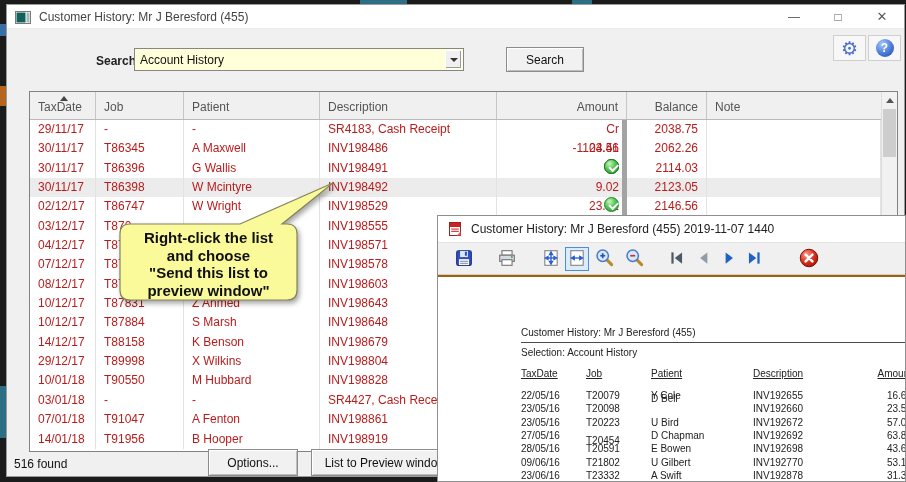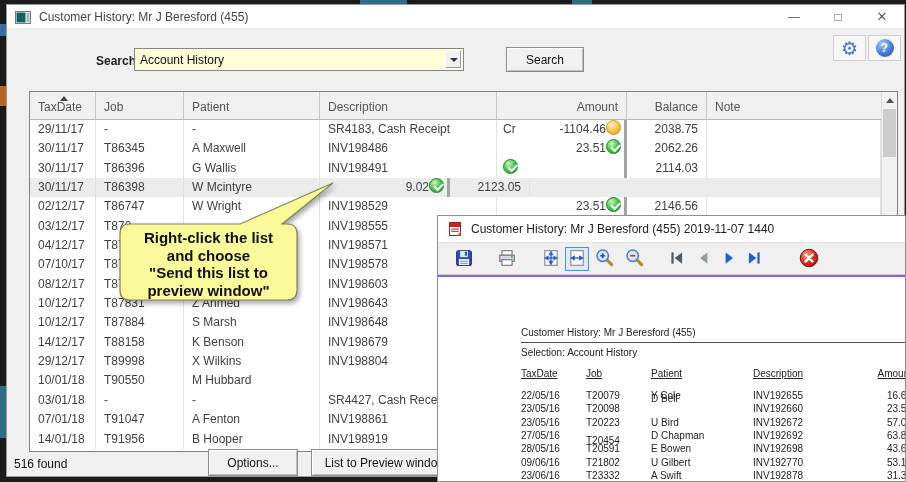--- a/index.html
+++ b/index.html
@@ -74,25 +74,25 @@
     color:#555; font-size:12px; position:relative;
   }
   .hc { display:flex; align-items:flex-end; padding:0 0 5px 8px; border-right:1px solid #c6c6c6; position:relative; }
   .hc.num { justify-content:flex-end; padding-right:8px; padding-left:0; }
   .c-taxdate{width:66px;} .c-job{width:88px;} .c-patient{width:136px;}
   .c-desc{width:177px;} .c-amount{width:130px;} .c-balance{width:80px;}
   .c-note{flex:1; border-right:none;}
   .sort-arrow { position:absolute; top:4px; left:30px; width:0; height:0;
     border-left:4px solid transparent; border-right:4px solid transparent; border-bottom:5px solid #444; }
   .tbl-body { position:absolute; top:28px; left:0; right:16px; bottom:0; overflow:hidden; }
-  .tbl-row { display:flex; height:19.35px; line-height:19.35px; font-size:12px; color:#404040; }
+  .tbl-row { display:flex; height:19.35px; line-height:19.35px; font-size:12px; color:#b91c1c; }
   .tbl-row.selected { background:#ececec; }
   .cell { padding-left:8px; border-right:1px solid #e2e2e2; overflow:hidden; white-space:nowrap; }
   .cell.num { text-align:right; padding-right:8px; padding-left:0; }
-  .amount-cell { display:flex; align-items:flex-start; padding:0 3px 0 6px; border-right:3px solid #a3a3a3; }
+  .amount-cell { display:flex; align-items:flex-end; padding:0 3px 0 6px; border-right:5px solid #a3a3a3;flex-direction:column; }
   .cr-label { font-size:12px; }
   .amount-val { flex:1; text-align:right; }
   .status-dot { width:15px; height:15px; border-radius:50%; flex:none; position:relative; }
   .status-dot.green {
     background: radial-gradient(circle at 35% 28%, #cdf5bd 0%, #55c455 45%, #1f9e2e 100%);
     border:1px solid #1a8126;
   }
   .status-dot.green::after {
     content:""; position:absolute; left:3.5px; top:4px; width:7px; height:3.5px;
     border-left:2px solid #fff; border-bottom:2px solid #fff; transform:rotate(-45deg);
@@ -115,21 +115,21 @@
   .callout-svg { position:absolute; left:110px; top:174px; z-index:40;
     filter: drop-shadow(2px 3px 2.5px rgba(0,0,0,0.35)); }
   .callout-text {
     position:absolute; left:121px; top:229px; width:175px; z-index:41;
     text-align:center; font-size:15px; line-height:17.5px; font-weight:600; color:#101010;
   }
 
   
   .preview-window {
     position:absolute; left:437px; top:215px; width:469px; height:267px; z-index:60;
-    background:#8b5cf6; border:1px solid #8f8f8f;
+    background:#a16207; border:1px solid #8f8f8f;
   }
   .pv-titlebar { height:26px; background:#fff; display:flex; align-items:center; padding-left:9px; }
   .pv-titlebar .pv-icon { width:16px; height:16px; margin-right:8px; flex:none; }
   .pv-titlebar .pv-title { font-size:12px; color:#222; white-space:nowrap; }
   .pv-toolbar { height:33px; background:#f0f0f0; border-top:1px solid #e3e3e3; border-bottom:1px solid #cfcfcf; position:relative; }
   .pv-tool {
     position:absolute; top:4px; width:24px; height:24px; background:transparent; border:1px solid transparent;
     display:flex; align-items:center; justify-content:center; padding:0;
   }
   .pv-tool.selected { border:1px solid #4a90d9; background:#dcebfa; }
@@ -246,20 +246,21 @@
             <span class="cr-label"></span>
             <span class="status-dot green"></span>
           </div>
           <div class="cell c-balance num">2114.03</div>
           <div class="cell c-note"></div>
         </div>
         <div class="tbl-row selected">
           <div class="cell c-taxdate">30/11/17</div>
           <div class="cell c-job">T86398</div>
           <div class="cell c-patient">W Mcintyre</div>
+          <div class="cell c-desc">INV198492</div>
           <div class="amount-cell c-amount">
             <span class="cr-label"></span>
             <span class="amount-val">9.02</span>
             <span class="status-dot green"></span>
           </div>
           <div class="cell c-balance num">2123.05</div>
           <div class="cell c-note"></div>
         </div>
         <div class="tbl-row">
           <div class="cell c-taxdate">02/12/17</div>
@@ -292,21 +293,21 @@
           <div class="cell c-patient"></div>
           <div class="cell c-desc">INV198571</div>
           <div class="amount-cell c-amount">
             <span class="cr-label"></span>
             <span class="amount-val"></span>
           </div>
           <div class="cell c-balance num"></div>
           <div class="cell c-note"></div>
         </div>
         <div class="tbl-row">
-          <div class="cell c-taxdate">07/10/17</div>
+          <div class="cell c-taxdate">07/12/17</div>
           <div class="cell c-job">T872</div>
           <div class="cell c-patient"></div>
           <div class="cell c-desc">INV198578</div>
           <div class="amount-cell c-amount">
             <span class="cr-label"></span>
             <span class="amount-val"></span>
           </div>
           <div class="cell c-balance num"></div>
           <div class="cell c-note"></div>
         </div>
@@ -367,20 +368,21 @@
             <span class="cr-label"></span>
             <span class="amount-val"></span>
           </div>
           <div class="cell c-balance num"></div>
           <div class="cell c-note"></div>
         </div>
         <div class="tbl-row">
           <div class="cell c-taxdate">10/01/18</div>
           <div class="cell c-job">T90550</div>
           <div class="cell c-patient">M Hubbard</div>
+          <div class="cell c-desc">INV198828</div>
           <div class="amount-cell c-amount">
             <span class="cr-label"></span>
             <span class="amount-val"></span>
           </div>
           <div class="cell c-balance num"></div>
           <div class="cell c-note"></div>
         </div>
         <div class="tbl-row">
           <div class="cell c-taxdate">03/01/18</div>
           <div class="cell c-job">-</div>

